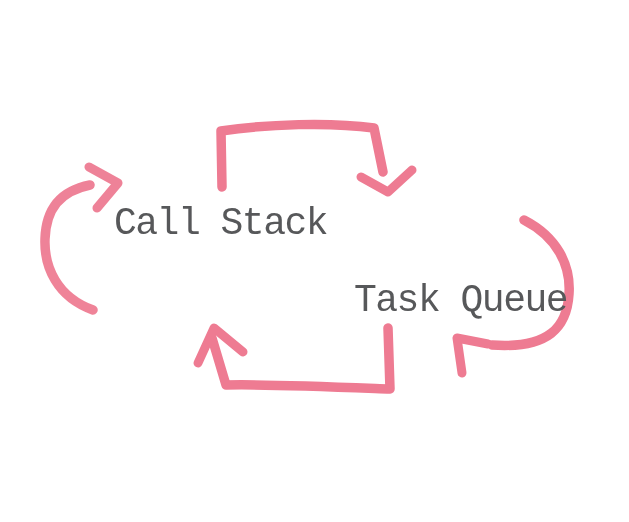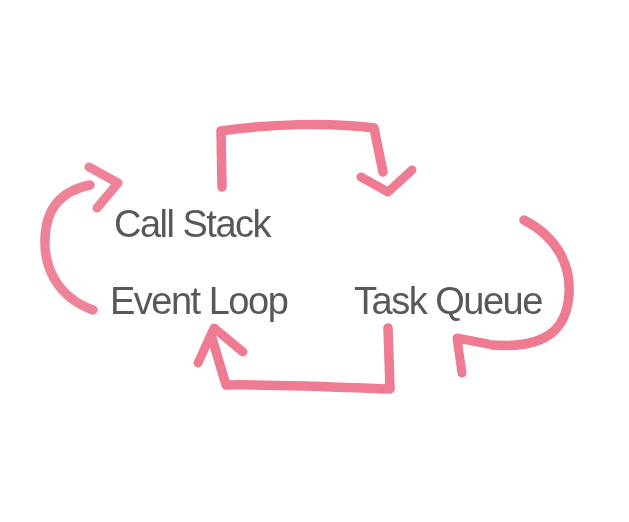--- a/index.html
+++ b/index.html
@@ -6,21 +6,21 @@
     margin: 0;
     padding: 0;
     background: #ffffff;
   }
   .stage {
     position: relative;
     width: 629px;
     height: 429px;
     background: var(--canvas-bg, #ffffff);
     overflow: hidden;
-    font-family: Liberation Sans, sans-serif;
+    font-family: Liberation Mono, monospace;
   }
   .stage svg {
     position: absolute;
     left: 0;
     top: 0;
   }
   .arrow {
     fill: none;
     stroke: var(--arrow-color, #ee7b92);
     stroke-linecap: round;
@@ -66,17 +66,16 @@
 
     <g class="soft">
       <path class="arrow arrow-shaft" d="M 93 310 C 57 297 44 267 45 239 C 46 209 60 191 90 185"></path>
       <path class="arrow arrow-head" d="M 89 167 L 118 183 L 97 208"></path>
     </g>
   </svg>
 
   <div class="node-label" id="n-call-stack">Call Stack</div>
 
 
-  <div class="node-label" id="n-event-loop">Event Loop</div>
 
   <div class="node-label" id="n-task-queue">Task Queue</div>
 
 </div>
 
 </body></html>

